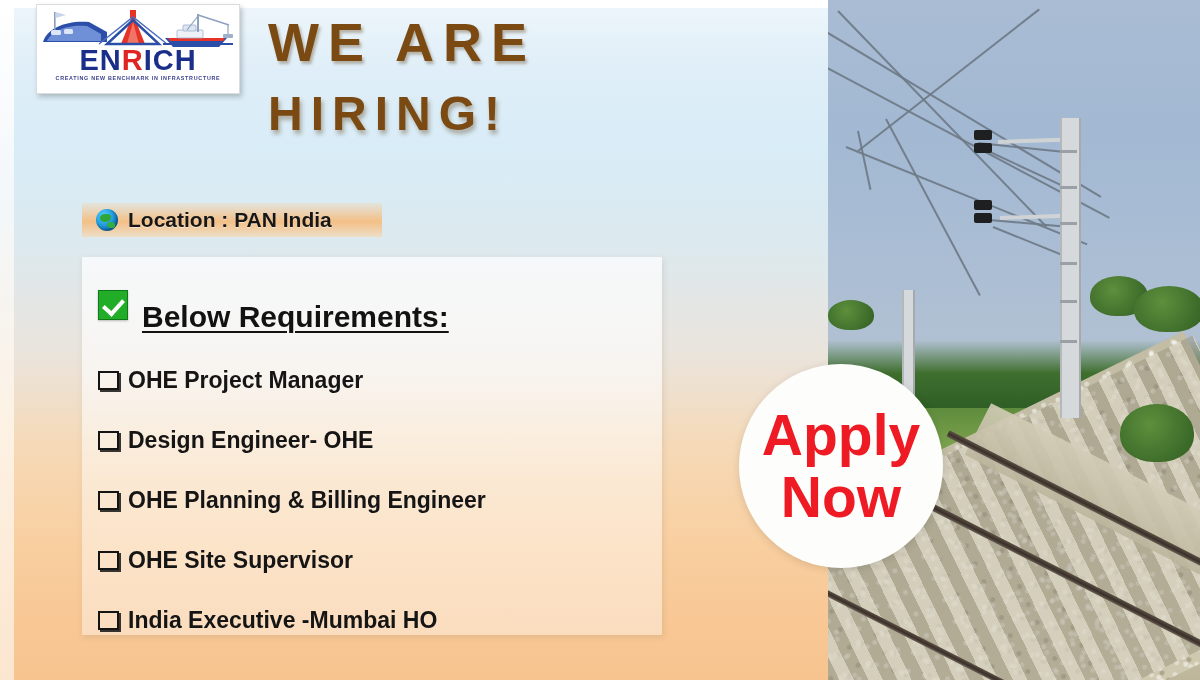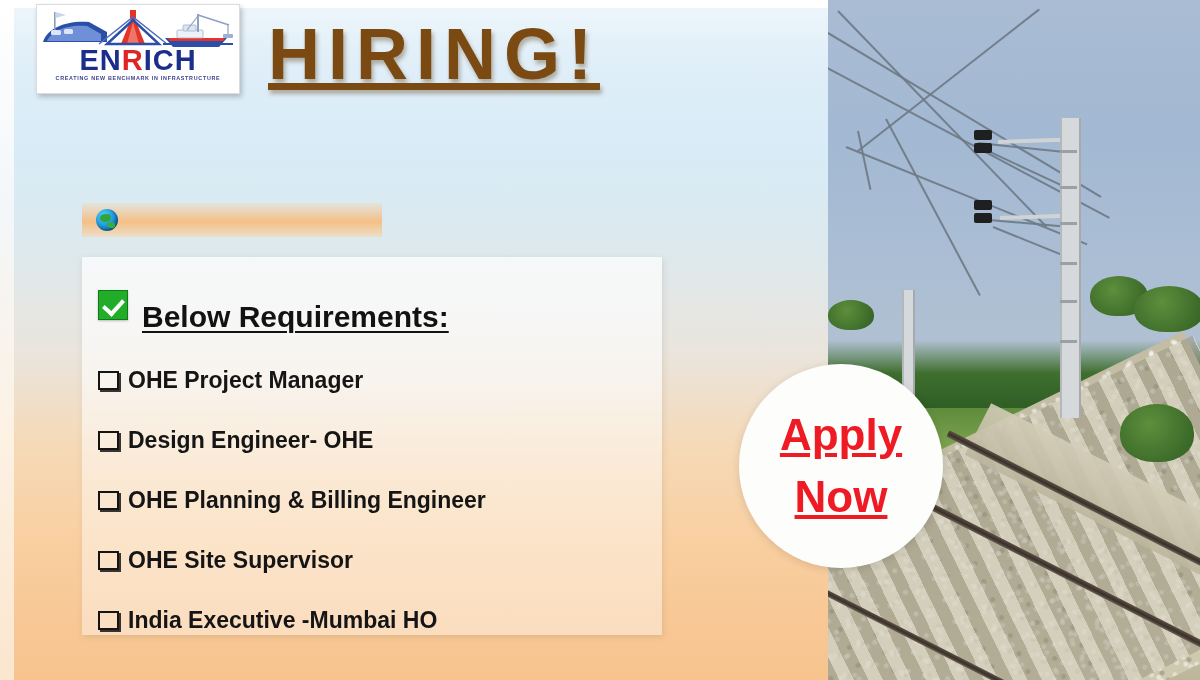--- a/index.html
+++ b/index.html
@@ -213,27 +213,26 @@
     font-weight: 700;
     font-size: 54px;
     letter-spacing: 9px;
     color: #7a4a12;
     line-height: 60px;
     text-shadow: 2px 3px 3px rgba(90,60,20,.35);
   }
   .head-2 {
     font-family: "Liberation Sans", sans-serif;
     font-weight: 700;
-    font-size: 72px;
+    font-size: 48px;
     letter-spacing: 8px;
     color: #7a4a12;
     line-height: 80px;
     text-shadow: 2px 4px 4px rgba(90,60,20,.38);
     margin-top: 2px;
-    text-decoration: underline;
   }
 
   
   .location-band {
     position: absolute;
     left: 82px; top: 203px;
     width: 300px; height: 34px;
     background: linear-gradient(to bottom, rgba(250,210,160,.25), rgba(246,188,126,.92) 55%, rgba(250,213,168,.55));
     display: flex;
     align-items: center;
@@ -358,25 +357,24 @@
     background: #fdfdfb;
     display: flex;
     flex-direction: column;
     align-items: center;
     justify-content: center;
     box-shadow: 0 2px 8px rgba(0,0,0,.12);
   }
   .apply-line {
     font-family: "Liberation Sans", sans-serif;
     font-weight: 700;
-    font-size: 44px;
+    font-size: 57px;
     color: #ef1b24;
     line-height: 62px;
     letter-spacing: 0px;
-    text-decoration: underline;
   }
 </style>
 </head>
 <body>
 
 <div class="poster">
 
   <div class="bg-gradient"></div>
   <div class="bg-left-edge"></div>
   <div class="bg-top-edge"></div>
@@ -454,25 +452,27 @@
       <path d="M161 8 L150 22" stroke="#8fa2c0" stroke-width="1.2" fill="none"></path>
       <path d="M191 17 L191 26" stroke="#8fa2c0" stroke-width="1.2"></path>
       <rect x="186" y="26" width="10" height="4" rx="1" fill="#9fb0cc"></rect>
       <path d="M126 36 L196 36" stroke="#2b4fa8" stroke-width="2"></path>
     </svg>
     <div class="logo-word"><span>EN</span><span class="r-red">R</span><span>ICH</span></div>
     <div class="logo-tag">CREATING NEW BENCHMARK IN INFRASTRUCTURE</div>
   </div>
 
   <div class="headline">
+    <div class="head-1">WE ARE</div>
     <div class="head-2">HIRING!</div>
   </div>
 
   <div class="location-band">
     <span class="globe-icon"></span>
+    <span class="location-text">Location : PAN India</span>
   </div>
 
   <div class="content-panel"></div>
 
   <div class="req-head">
     <span class="check-box"></span>
     <span class="req-title">Below Requirements:</span>
   </div>
 
   <div class="job-list">

